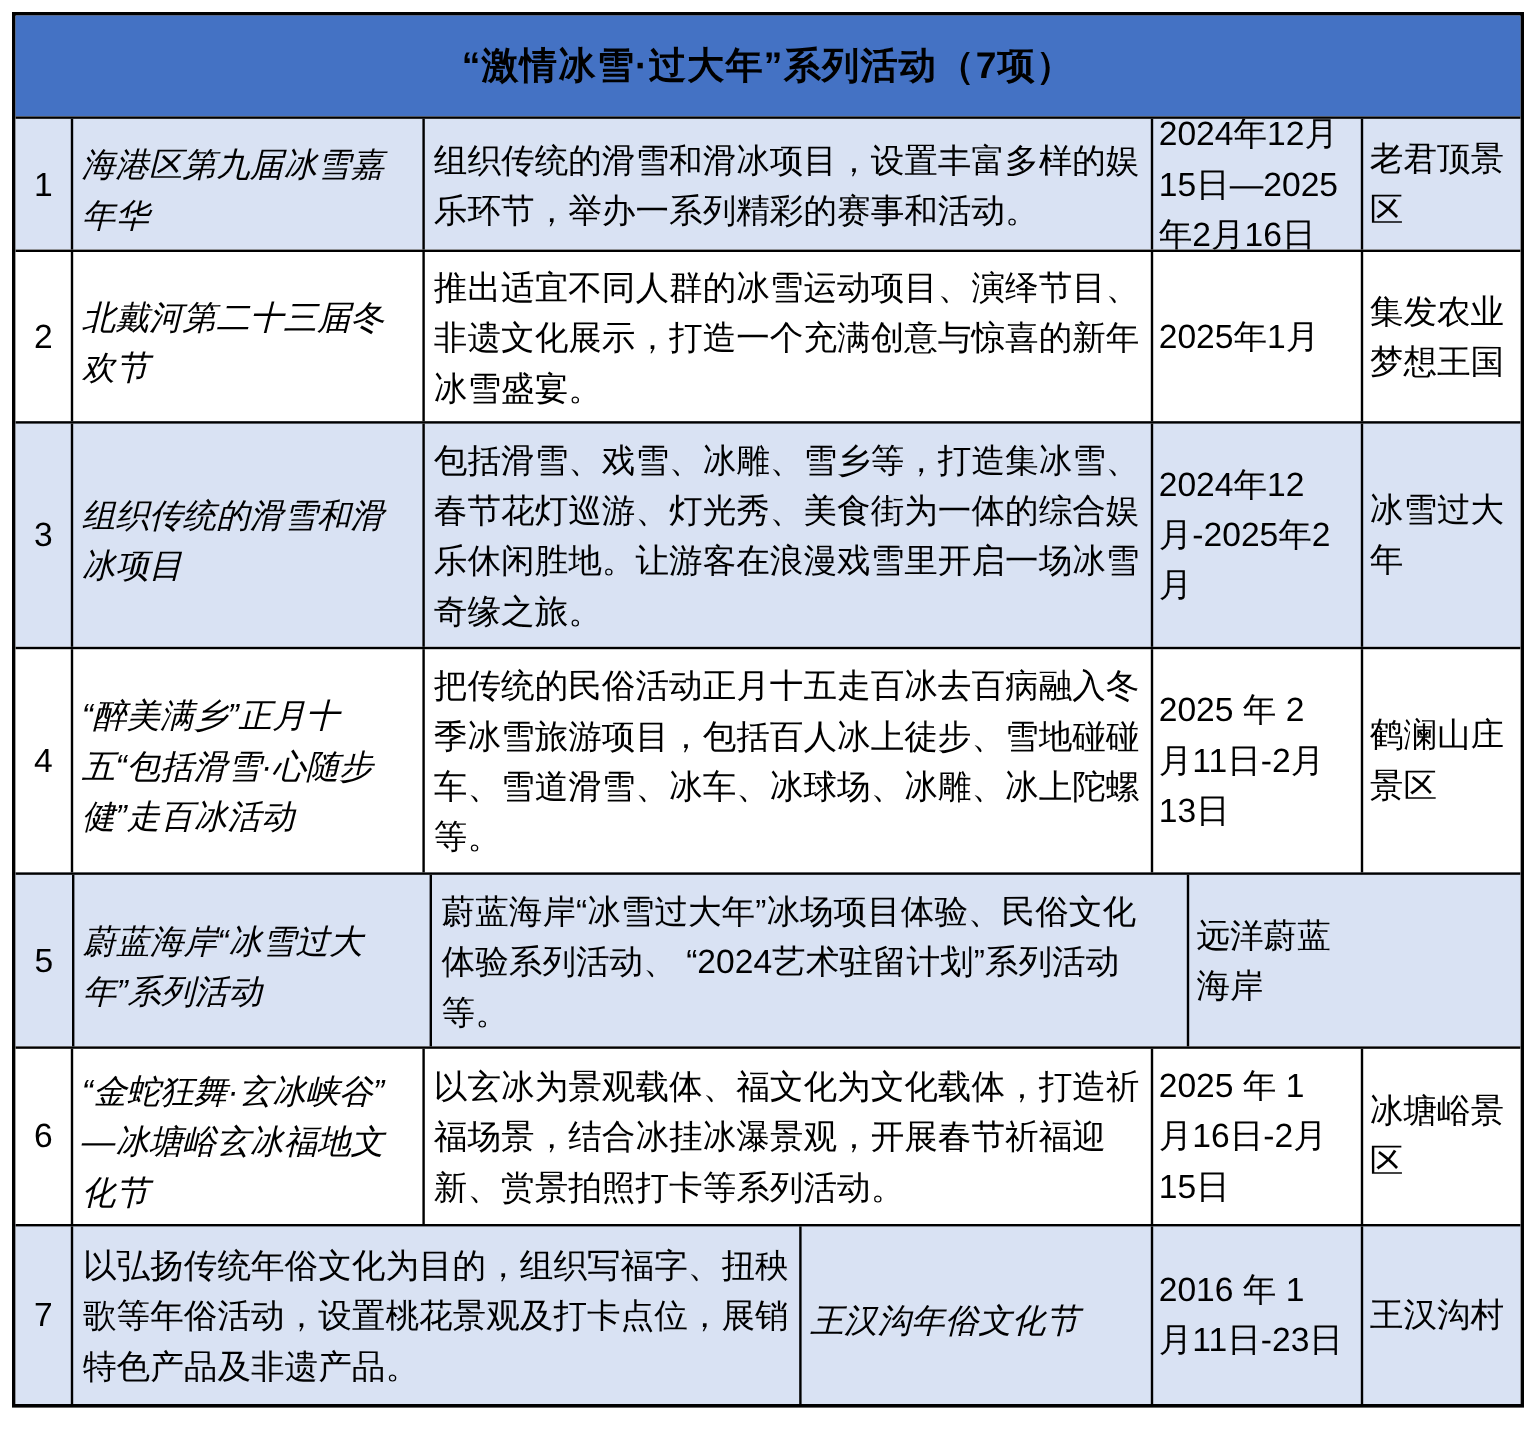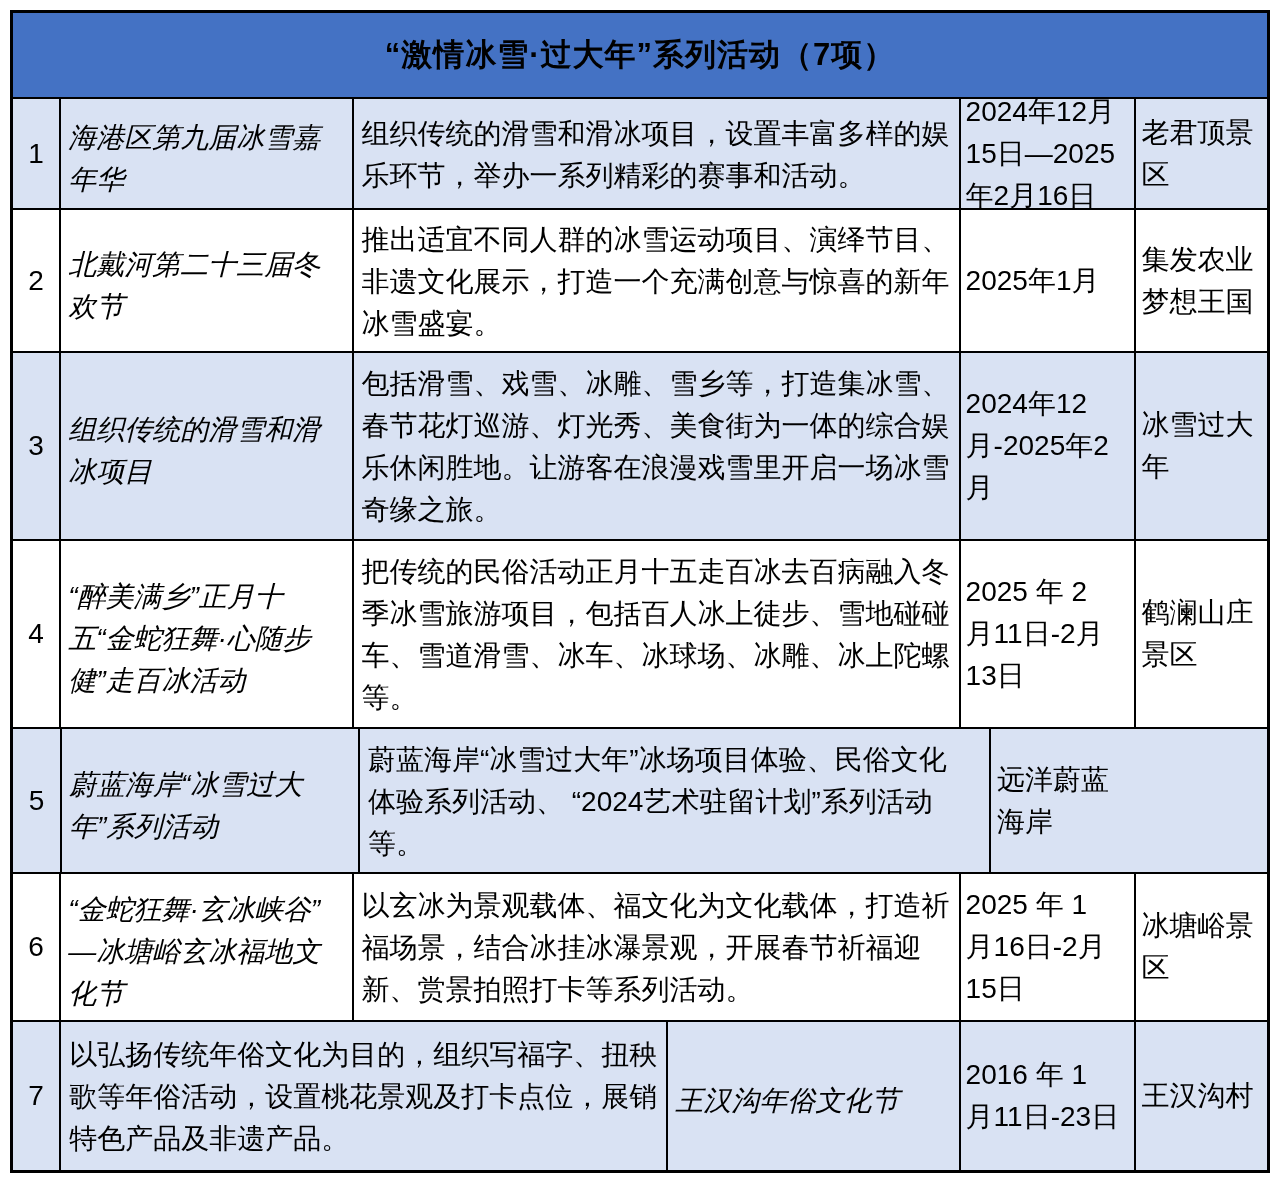--- a/index.html
+++ b/index.html
@@ -89,21 +89,21 @@
   <div class="row alt h-r3">
     <div class="cell c-num">3</div>
     <div class="cell c-name">组织传统的滑雪和滑冰项目</div>
     <div class="cell c-desc">包括滑雪、戏雪、冰雕、雪乡等，打造集冰雪、春节花灯巡游、灯光秀、美食街为一体的综合娱乐休闲胜地。让游客在浪漫戏雪里开启一场冰雪奇缘之旅。</div>
     <div class="cell c-date">2024年12月-2025年2月</div>
     <div class="cell c-loc">冰雪过大年</div>
   </div>
 
   <div class="row plain h-r4">
     <div class="cell c-num">4</div>
-    <div class="cell c-name">“醉美满乡”正月十五“金蛇狂舞·心随步健”走百冰活动</div>
+    <div class="cell c-name">“醉美满乡”正月十五“包括滑雪·心随步健”走百冰活动</div>
     <div class="cell c-desc">把传统的民俗活动正月十五走百冰去百病融入冬季冰雪旅游项目，包括百人冰上徒步、雪地碰碰车、雪道滑雪、冰车、冰球场、冰雕、冰上陀螺等。</div>
     <div class="cell c-date">2025 年 2 月11日-2月13日</div>
     <div class="cell c-loc">鹤澜山庄景区</div>
   </div>
 
   <div class="row alt h-r5">
     <div class="cell c-num">5</div>
     <div class="cell c-name">蔚蓝海岸“冰雪过大年”系列活动</div>
     <div class="cell c-desc">蔚蓝海岸“冰雪过大年”冰场项目体验、民俗文化体验系列活动、 “2024艺术驻留计划”系列活动等。</div>
     <div class="cell c-loc">远洋蔚蓝海岸</div>

